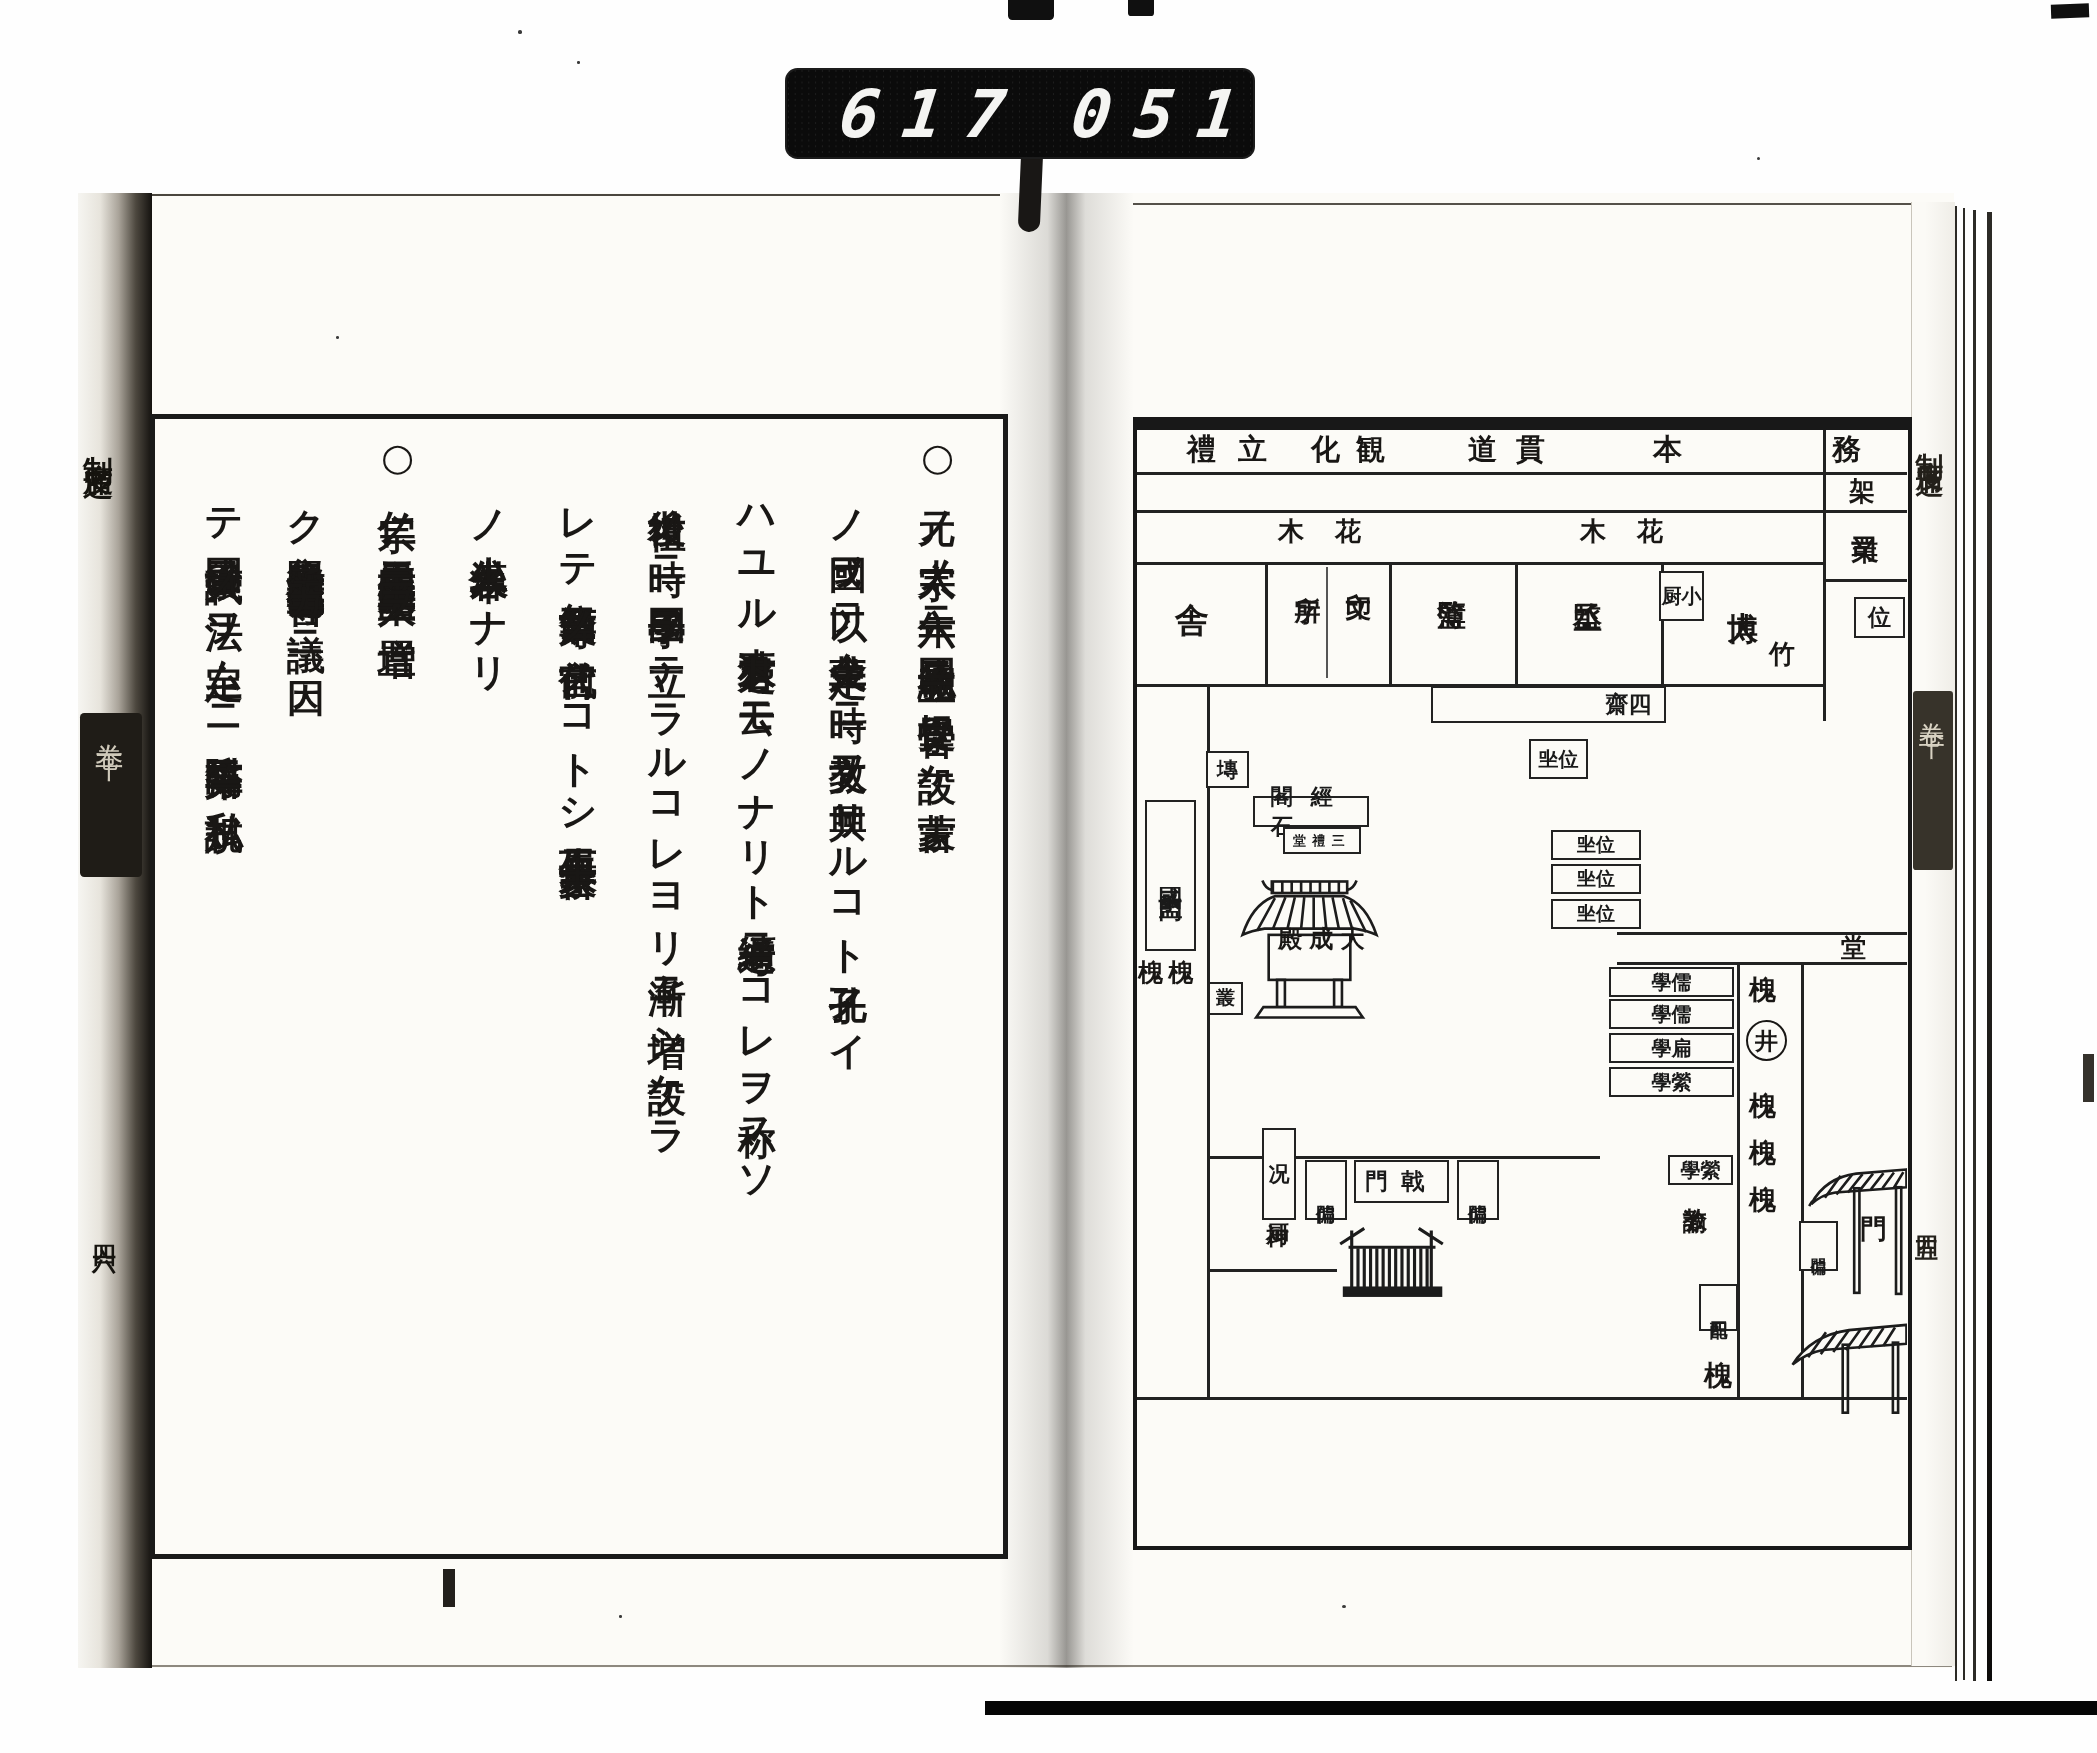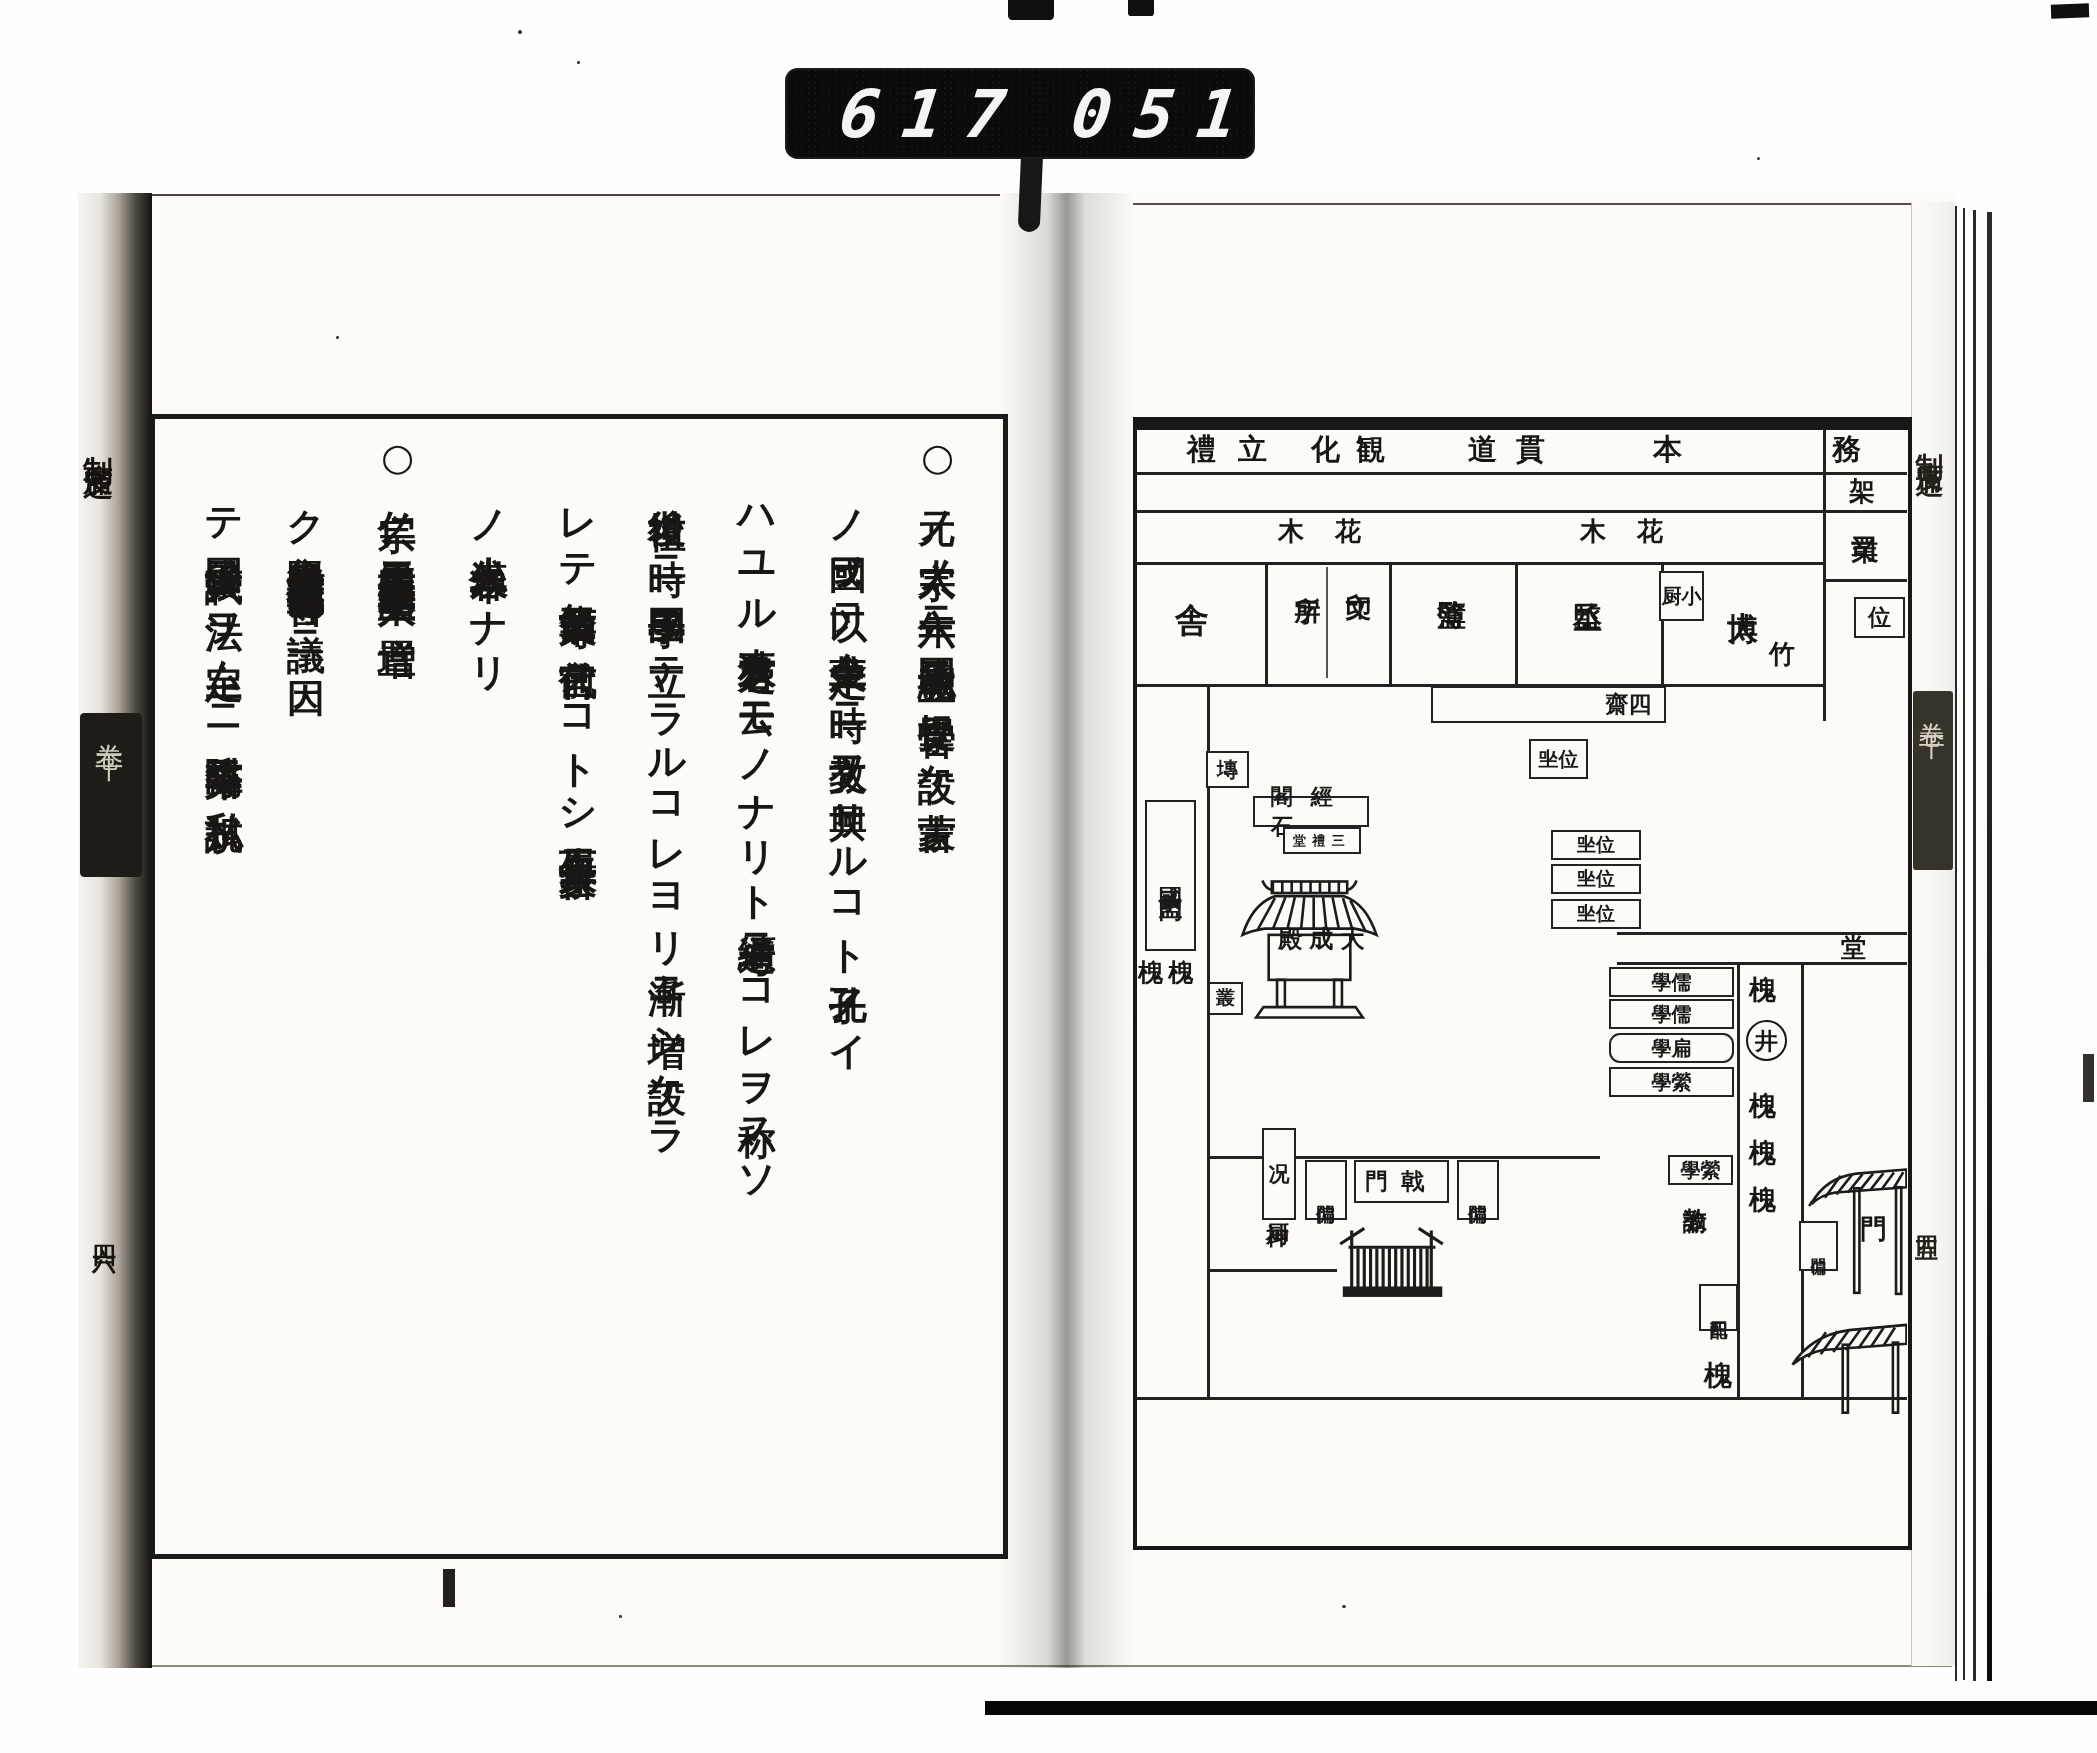--- a/index.html
+++ b/index.html
@@ -205,21 +205,21 @@
     </svg>
     <div class="dlabel" style="left:141px;top:497px;font-size:24px;letter-spacing:7.3px;">殿成大</div>
 
     <div class="dbox" style="left:414px;top:400px;width:90px;height:30px;font-size:19px;">㘴位</div>
     <div class="dbox" style="left:414px;top:434px;width:90px;height:30px;font-size:19px;">㘴位</div>
     <div class="dbox" style="left:414px;top:469px;width:90px;height:30px;font-size:19px;">㘴位</div>
     <div class="dlabel" style="left:704px;top:505px;font-size:25px;">堂</div>
 
     <div class="dbox" style="left:472px;top:537px;width:125px;height:30px;font-size:20px;">學儒</div>
     <div class="dbox" style="left:472px;top:569px;width:125px;height:30px;font-size:20px;">學儒</div>
-    <div class="dbox" style="left:472px;top:603px;width:125px;height:30px;font-size:20px;border-radius:11px;">學扁</div>
+    <div class="dbox" style="left:472px;top:603px;width:125px;height:30px;font-size:20px;">學扁</div>
     <div class="dbox" style="left:472px;top:637px;width:125px;height:30px;font-size:20px;">學縈</div>
     <div class="dbox" style="left:531px;top:725px;width:65px;height:30px;font-size:20px;">學縈</div>
     <div class="dlabel vtext" style="left:546px;top:759px;font-size:24px;">教諭</div>
 
     <div class="dlabel" style="left:612px;top:546px;font-size:27px;">槐</div>
     <div class="dlabel" style="left:609px;top:590px;font-size:23px;">
       <span class="circ">井</span>
     </div>
     <div class="dlabel" style="left:612px;top:662px;font-size:27px;">槐</div>
     <div class="dlabel" style="left:612px;top:709px;font-size:27px;">槐</div>

